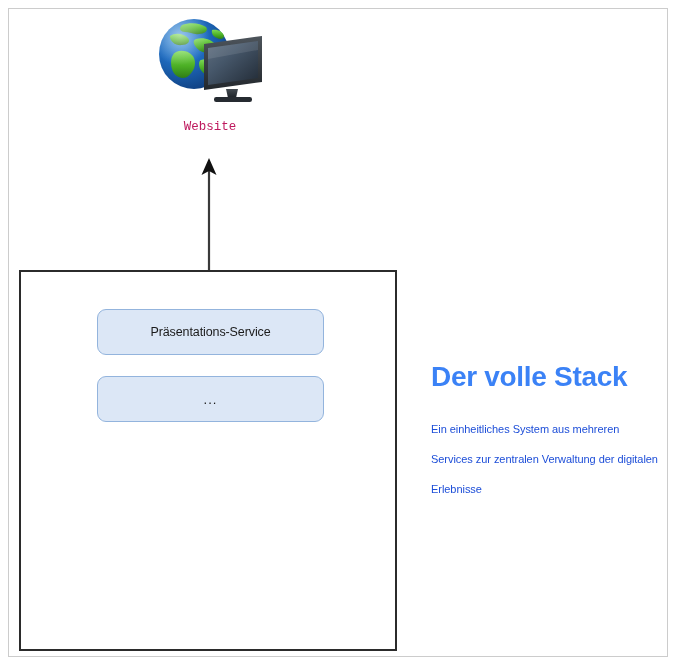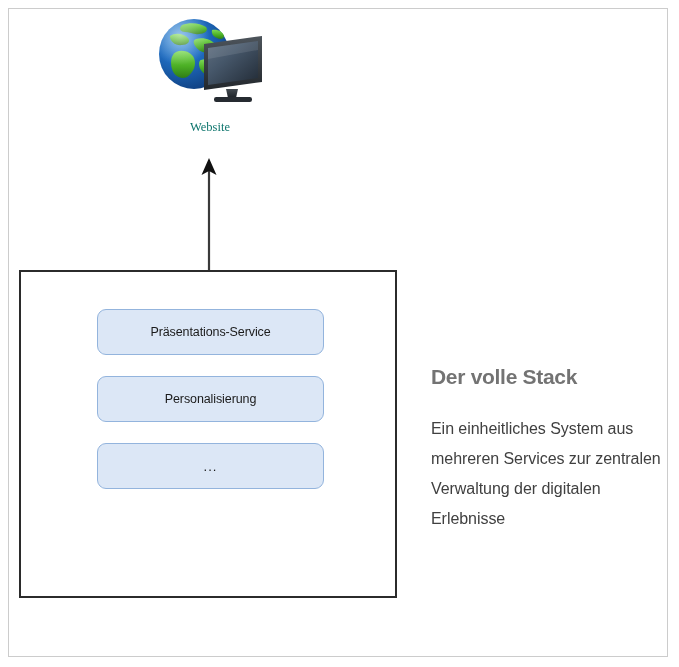--- a/index.html
+++ b/index.html
@@ -49,40 +49,40 @@
     width: 116px;
     height: 96px;
   }
   #website-label {
     position: absolute;
     left: 0;
     top: 108px;
     width: 116px;
     text-align: center;
     font-size: 12.5px;
-    color: #0f766e;
-    font-family: Liberation Serif, serif;
+    color: #be185d;
+    font-family: Liberation Mono, monospace;
   }
 
   
   #arrow-wrap {
     position: absolute;
     left: 196px;
     top: 155px;
     width: 26px;
     height: 125px;
   }
 
   
   #stack-container {
     position: absolute;
     left: 19px;
     top: 270px;
     width: 378px;
-    height: 328px;
+    height: 381px;
     border: 2px solid #2b2b2b;
     background: #ffffff;
     box-sizing: border-box;
   }
 
   #service-list {
     position: absolute;
     left: 76px;
     top: 37px;
     width: 227px;
@@ -114,34 +114,34 @@
   }
 
   
   #copy-block {
     position: absolute;
     left: 431px;
     top: 362px;
     width: 232px;
   }
   #copy-heading {
-    font-size: 21px;
+    font-size: 28px;
     font-weight: bold;
-    color: #737373;
+    color: #3b82f6;
     line-height: 30px;
     letter-spacing: -0.3px;
     font-family: "Liberation Sans", sans-serif;
     margin: 0;
   }
   #copy-body {
     margin: 0;
     padding-top: 22px;
-    font-size: 16px;
+    font-size: 11px;
     line-height: 30px;
-    color: #404040;
+    color: #1d4ed8;
     font-family: "Liberation Sans", sans-serif;
     letter-spacing: -0.05px;
   }
 </style>
 </head>
 <body>
 
 <div id="page">
 
   <div id="page-frame"></div>
@@ -207,23 +207,20 @@
 
   <div id="stack-container">
     <div id="service-list">
 
       <div class="service-box">
         <span class="service-label">Präsentations-Service</span>
       </div>
 
 
 
-      <div class="service-box">
-        <span class="service-label">Personalisierung</span>
-      </div>
 
       <div class="service-box">
         <span class="service-label ellipsis">...</span>
       </div>
 
     </div>
   </div>
 
   <div id="copy-block">
     <div id="copy-heading">Der volle Stack</div>

